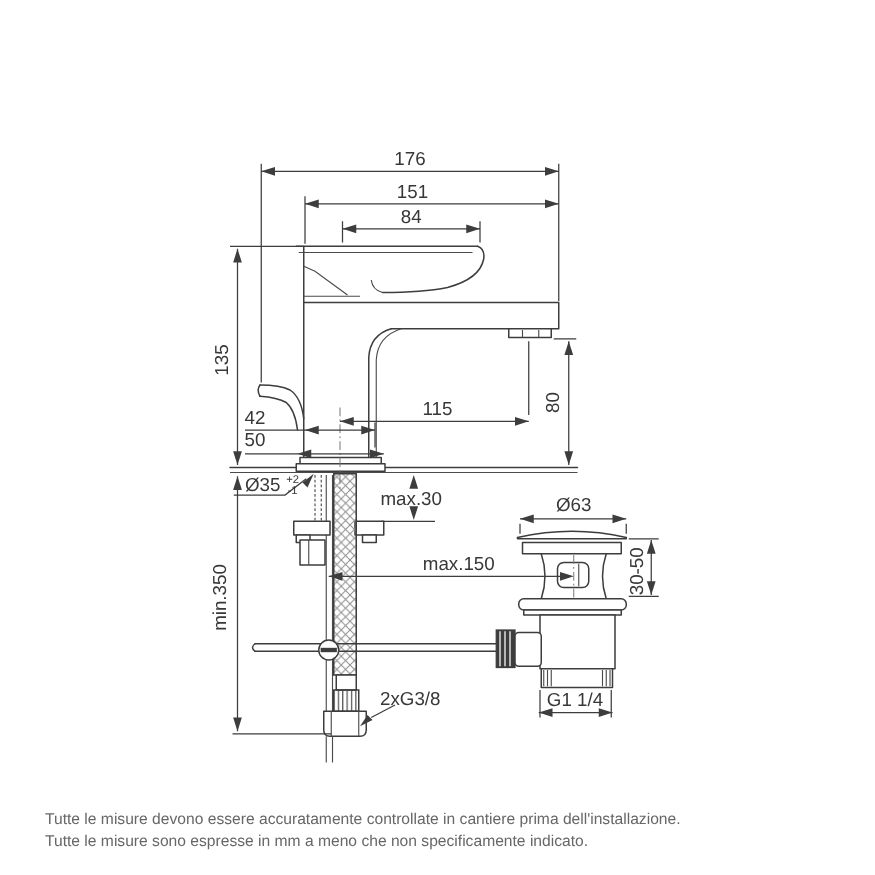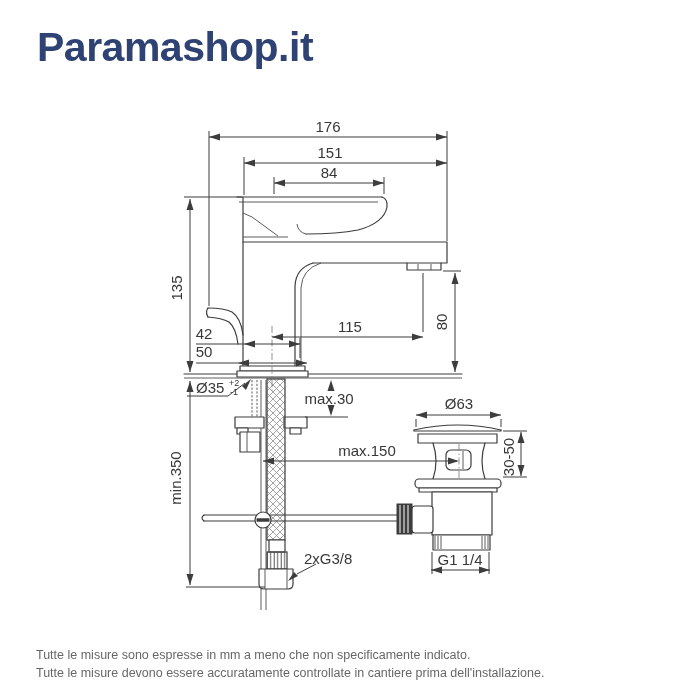--- a/index.html
+++ b/index.html
@@ -19,21 +19,20 @@
   .dlabel{font-family:"Liberation Sans",sans-serif;font-size:15px;fill:#383838;}
   .dlabel-sm{font-family:"Liberation Sans",sans-serif;font-size:9px;fill:#383838;}
   .dark{fill:#3d3d3d;stroke:#3d3d3d;stroke-width:1;}
   .wstripe{stroke:#fff;stroke-width:1;fill:none;}
 </style>
 </head>
 <body>
 
 <div class="page">
 
-  <div class="logo">Paramashop.it</div>
 
   <svg class="drawing" viewBox="0 0 700 700" xmlns="http://www.w3.org/2000/svg">
     <defs>
       <pattern id="braid" width="7" height="7" patternUnits="userSpaceOnUse">
         <path d="M0,7 L7,0 M0,0 L7,7" stroke="#8d8d8d" stroke-width="0.8" fill="none"></path>
       </pattern>
       <pattern id="vhatch" width="3.5" height="20" patternUnits="userSpaceOnUse">
         <path d="M1.2,0 V20" stroke="#555" stroke-width="1" fill="none"></path>
       </pattern>
     </defs>
@@ -241,17 +240,17 @@
 
     <g>
       <path class="dim" d="M431,570 H490 M432,552 V574 M489,552 V574"></path>
       <polygon class="arr" points="431,570 442,566.5 442,573.5"></polygon>
       <polygon class="arr" points="490,570 479,566.5 479,573.5"></polygon>
       <text class="dlabel" x="460" y="565" text-anchor="middle">G1 1/4</text>
     </g>
   </svg>
 
   <div class="footer">
+    <div>Tutte le misure devono essere accuratamente controllate in cantiere prima dell'installazione.</div>
     <div>Tutte le misure sono espresse in mm a meno che non specificamente indicato.</div>
-    <div>Tutte le misure devono essere accuratamente controllate in cantiere prima dell'installazione.</div>
   </div>
 
 </div>
 
 </body></html>

